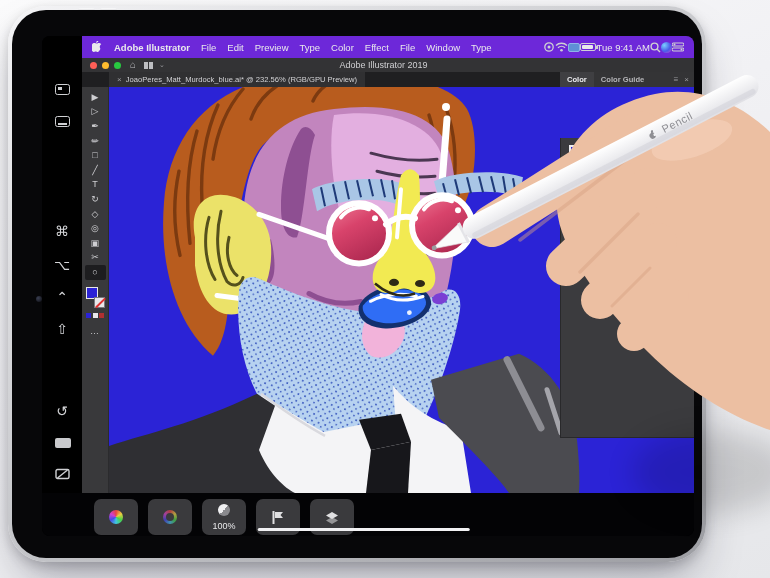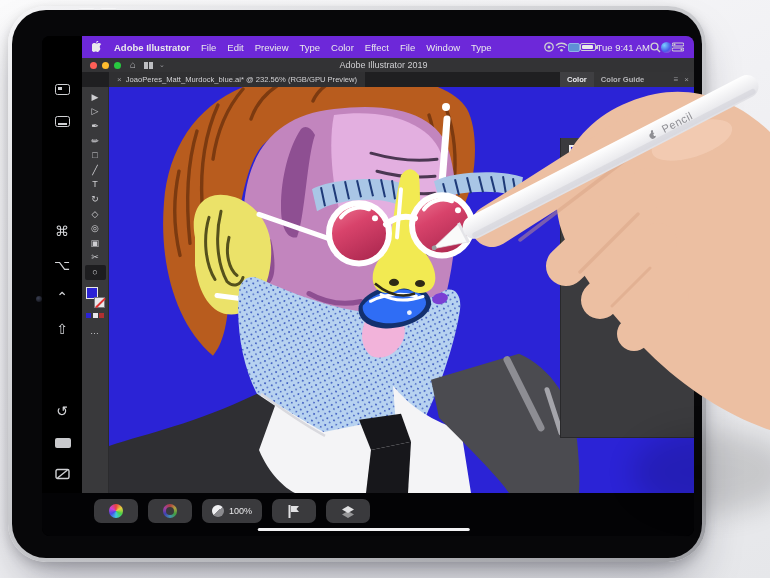--- a/index.html
+++ b/index.html
@@ -89,22 +89,22 @@
   .sl b{color:#cfcfd2;font-size:7.5px;font-weight:400;width:6px;}
   .track{flex:1;height:3px;border-radius:2px;position:relative;}
   .track.r{background:linear-gradient(90deg,#3c2ee0,#b92bdc 60%,#e020d8);}
   .track.g{background:linear-gradient(90deg,#2a2ad0,#20c4e8);}
   .track.b{background:linear-gradient(90deg,#2020a0,#3c2ee0);}
   .knob{position:absolute;top:4px;width:5px;height:5px;background:#d9d9dc;
         clip-path:polygon(50% 0,100% 60%,78% 100%,22% 100%,0 60%);}
   
   .touchbar{position:absolute;left:0;bottom:0;width:100%;height:43px;background:#030305;}
   .pills{position:absolute;left:52px;top:6px;display:flex;gap:10px;}
-  .pill{height:24px;min-width:44px;border-radius:7px;background:#3a3a3d;display:flex;align-items:center;
-        justify-content:center;gap:5px;padding:0 10px;color:#e8e8ea;font-size:9px;}
+  .pill{height:36px;min-width:44px;border-radius:7px;background:#3a3a3d;display:flex;align-items:center;
+        justify-content:center;gap:5px;padding:0 10px;color:#e8e8ea;font-size:9px;flex-direction:column;}
   .cwheel{width:14px;height:14px;border-radius:50%;
           background:conic-gradient(#e84040,#e8d040,#48d048,#40c8e0,#4848e8,#d040d0,#e84040);}
   .cring{width:14px;height:14px;border-radius:50%;position:relative;
          background:conic-gradient(#b04040,#b0a040,#40a040,#4090b0,#4040b0,#a040a0,#b04040);}
   .cring::after{content:"";position:absolute;left:3px;top:3px;width:8px;height:8px;border-radius:50%;background:#3a3a3d;}
   .opac{width:12px;height:12px;border-radius:50%;background:linear-gradient(135deg,#f0f0f2 50%,#8a8a8e 50%);}
   .home-line{position:absolute;left:50%;transform:translateX(-2%);bottom:5px;width:212px;height:3px;
              border-radius:2px;background:#f2f2f4;margin-left:-106px;}
   
   .overlay{position:absolute;left:0;top:0;width:770px;height:578px;pointer-events:none;}

